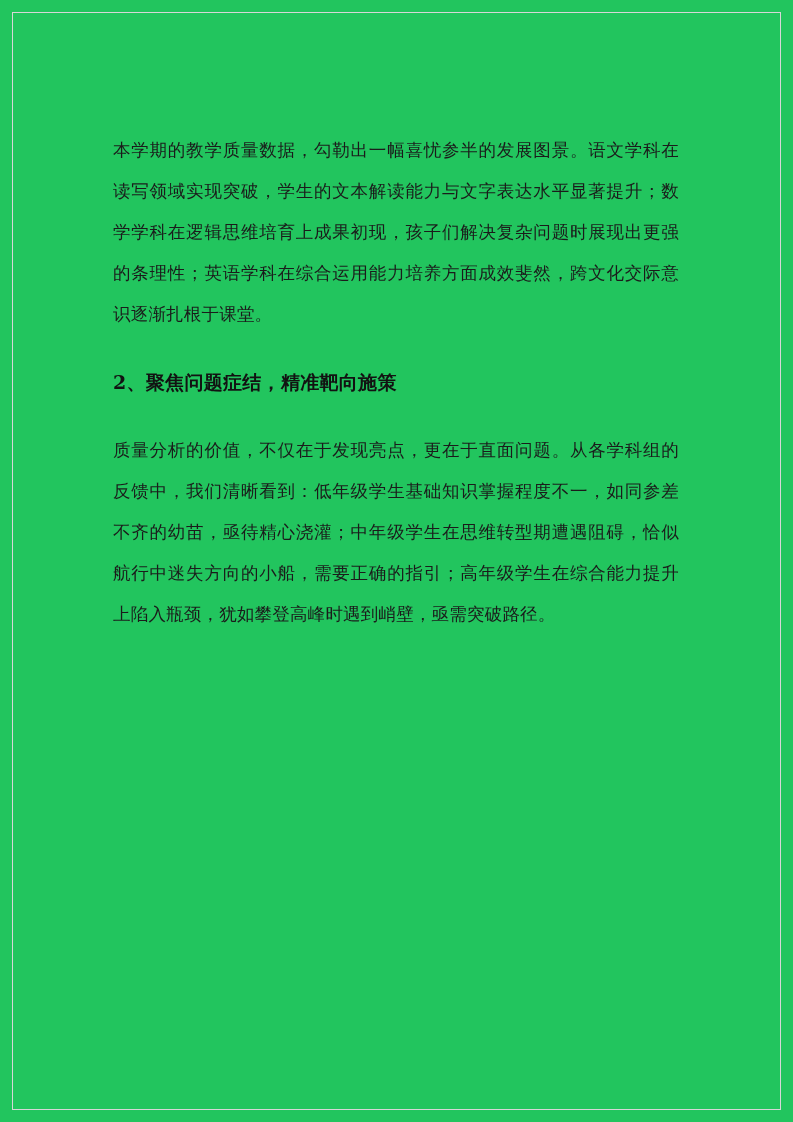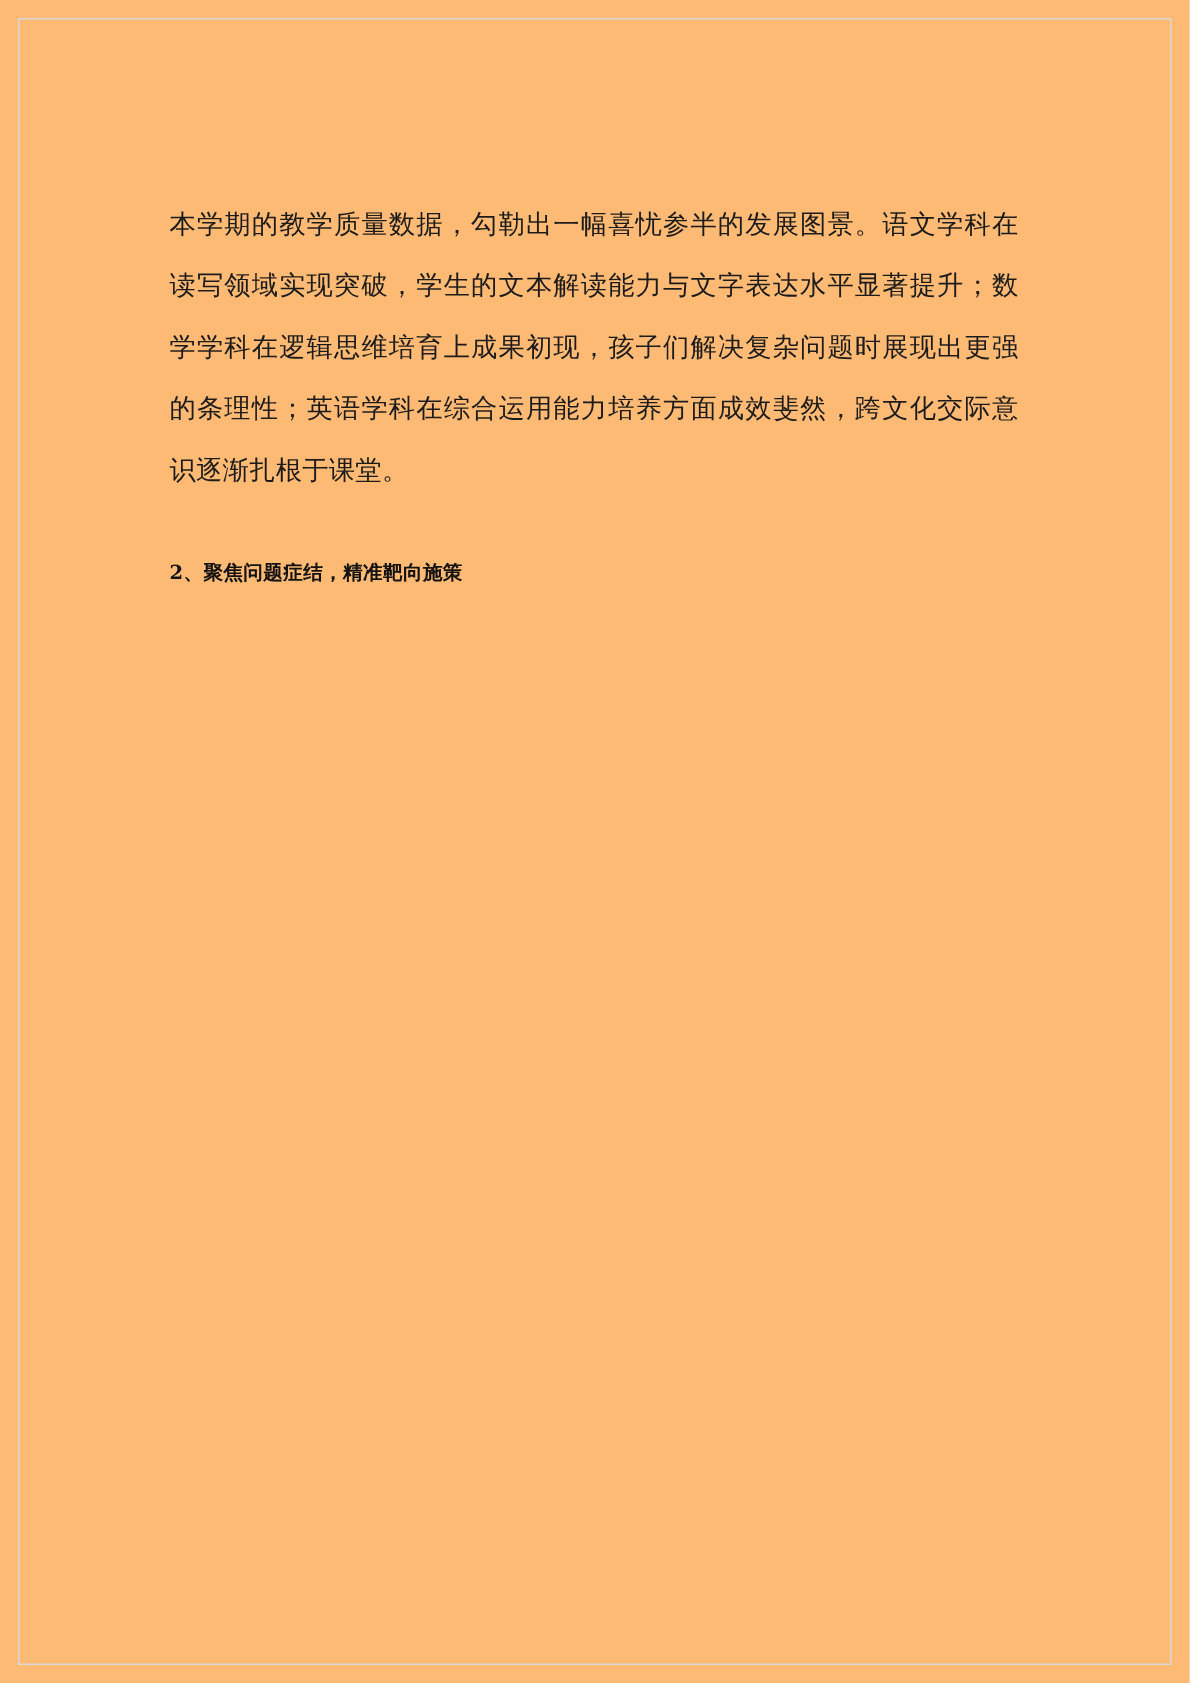--- a/index.html
+++ b/index.html
@@ -11,21 +11,21 @@
     width: 793px;
     height: 1122px;
     font-family: "DejaVu Serif", "Liberation Serif", serif;
     color: #1b1b1b;
     overflow: hidden;
   }
   .page {
     position: relative;
     width: 793px;
     height: 1122px;
-    background: #fdba74;
+    background: #22c55e;
     box-sizing: border-box;
   }
   .page-border {
     position: absolute;
     left: 12px;
     top: 12px;
     right: 12px;
     bottom: 12px;
     border: 1px solid #d7d7d7;
     pointer-events: none;
@@ -43,31 +43,32 @@
     text-align: justify;
     text-justify: inter-ideograph;
     margin: 0 0 27px 0;
     color: #1b1b1b;
     font-family: "DejaVu Serif", "Liberation Serif", serif;
   }
   .para:last-child {
     margin-bottom: 0;
   }
   .heading {
-    font-size: 13px;
+    font-size: 19px;
     line-height: 41px;
     margin: 0 0 27px 0;
     font-weight: bold;
     color: #121212;
     letter-spacing: 0.3px;
     font-family: "DejaVu Serif", "Liberation Serif", serif;
   }
 </style>
 </head>
 <body>
 
 <div class="page">
   <div class="page-border"></div>
   <div class="content">
     <p class="para">本学期的教学质量数据，勾勒出一幅喜忧参半的发展图景。语文学科在读写领域实现突破，学生的文本解读能力与文字表达水平显著提升；数学学科在逻辑思维培育上成果初现，孩子们解决复杂问题时展现出更强的条理性；英语学科在综合运用能力培养方面成效斐然，跨文化交际意识逐渐扎根于课堂。</p>
     <p class="heading">2、聚焦问题症结，精准靶向施策</p>
+    <p class="para">质量分析的价值，不仅在于发现亮点，更在于直面问题。从各学科组的反馈中，我们清晰看到：低年级学生基础知识掌握程度不一，如同参差不齐的幼苗，亟待精心浇灌；中年级学生在思维转型期遭遇阻碍，恰似航行中迷失方向的小船，需要正确的指引；高年级学生在综合能力提升上陷入瓶颈，犹如攀登高峰时遇到峭壁，亟需突破路径。</p>
   </div>
 </div>
 
 </body></html>

